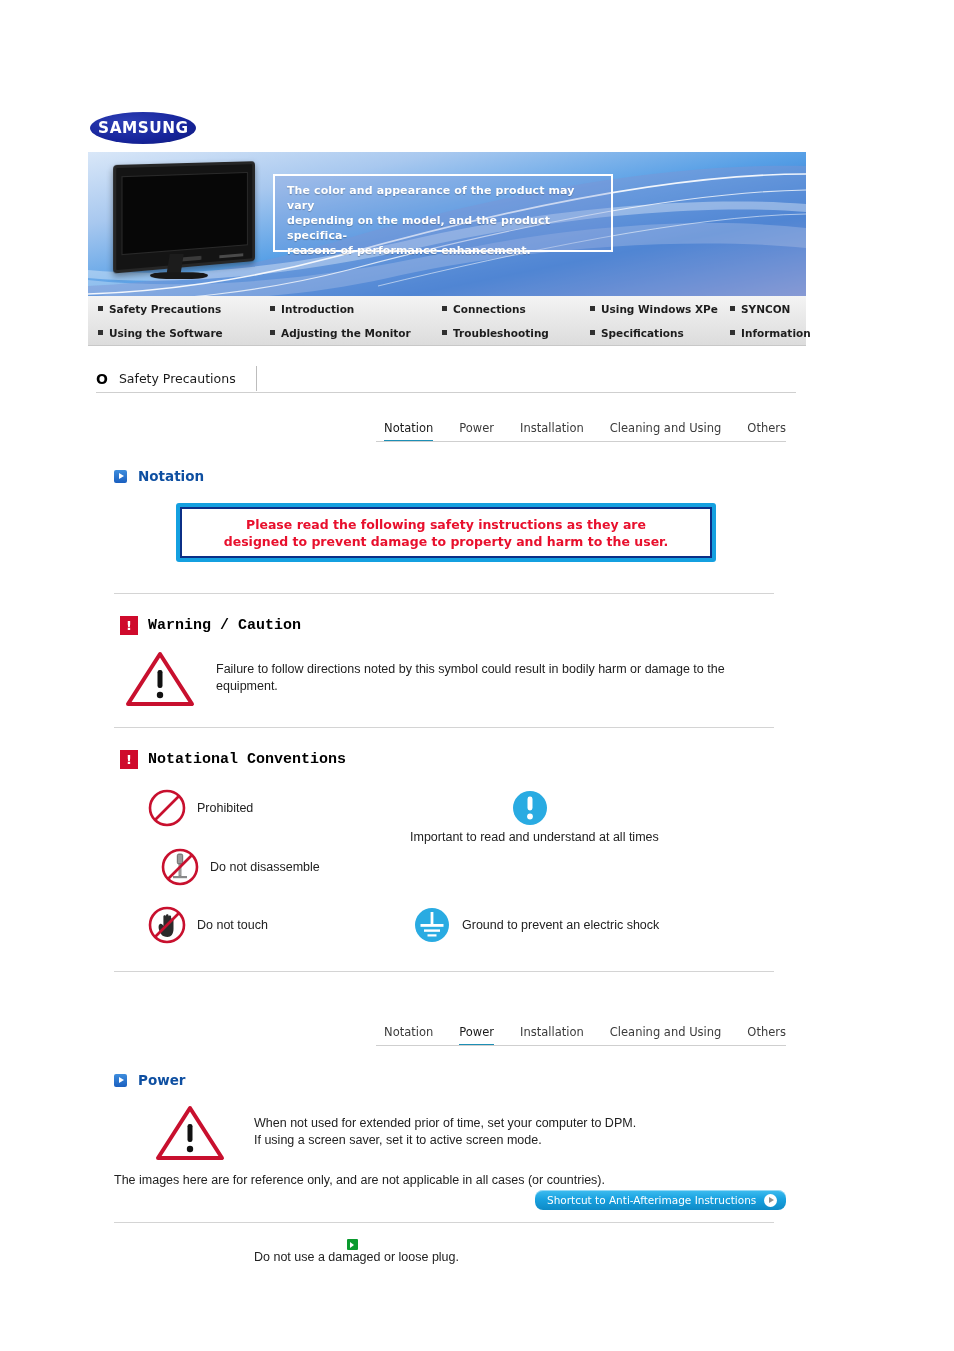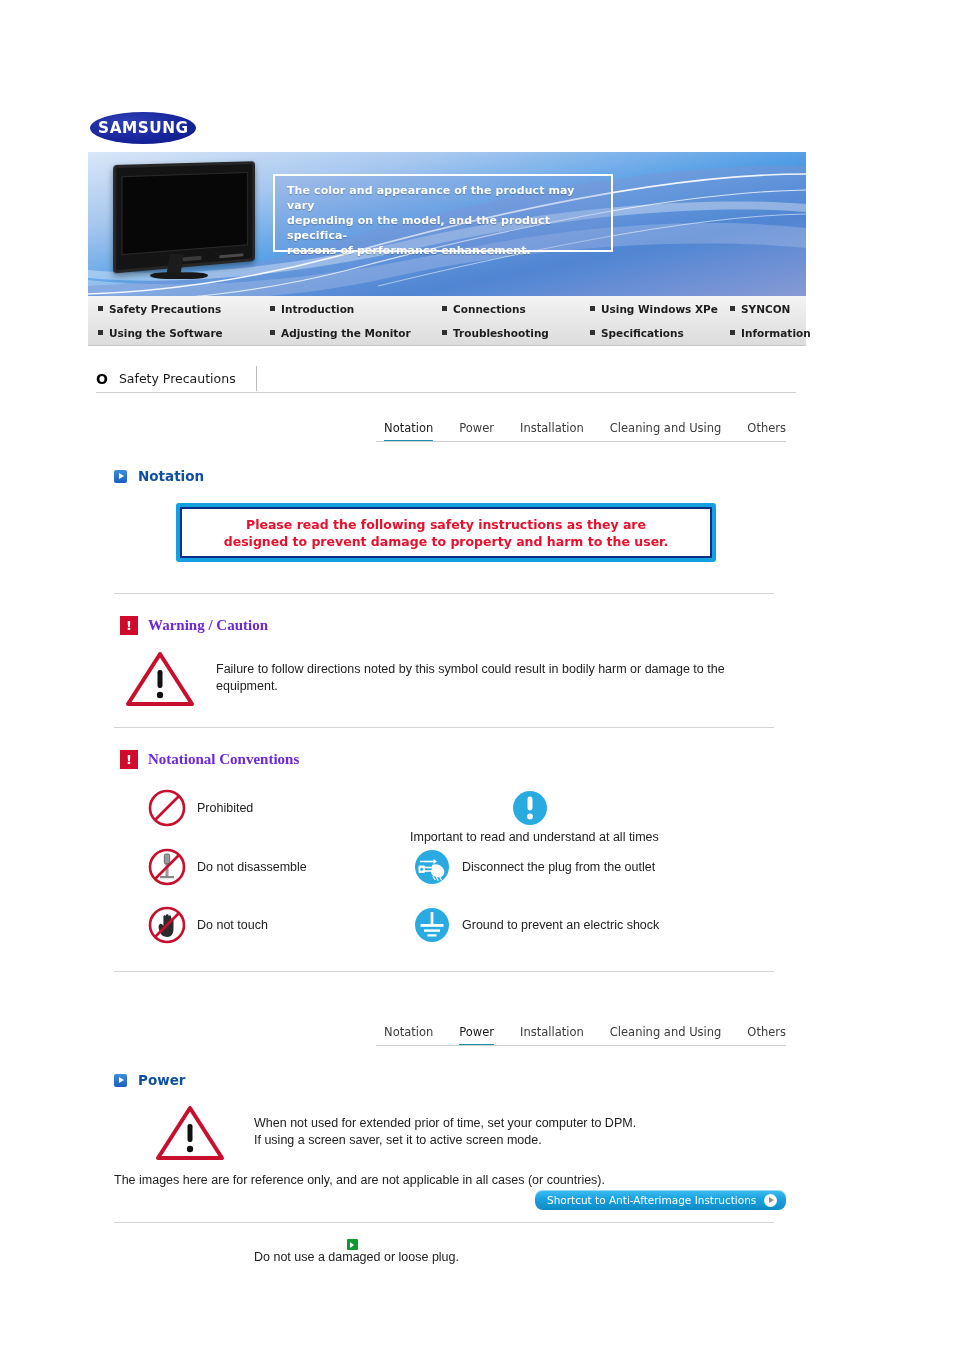--- a/index.html
+++ b/index.html
@@ -333,24 +333,24 @@
     font-family: "DejaVu Sans", sans-serif;
     font-size: 13px;
     font-weight: bold;
     display: flex;
     align-items: center;
     justify-content: center;
     flex: none;
     margin-right: 10px;
   }
   .red-head .txt {
-    font-family: Liberation Serif, serif;
+    font-family: Liberation Mono, monospace;
     font-size: 15px;
     font-weight: bold;
-    color: #6d28d9;
+    color: #000000;
   }
 
   
   .hr {
     position: absolute;
     height: 1px;
     background: #d4d4d4;
   }
 
   
@@ -603,21 +603,21 @@
   <div class="icon-cell" style="left:145px; top:786px;">
     <span class="ic">
       <svg width="42" height="42" viewBox="0 0 42 42">
         <circle cx="21" cy="21" r="17" fill="none" stroke="#c8102e" stroke-width="2.6"></circle>
         <line x1="9" y1="33" x2="33" y2="9" stroke="#c8102e" stroke-width="2.6"></line>
       </svg>
     </span>
     <span class="lbl">Prohibited</span>
   </div>
 
-  <div class="icon-cell" style="left:145px; top:845px;">
+  <div class="icon-cell" style="left:158px; top:845px;">
     <span class="ic">
       <svg width="42" height="42" viewBox="0 0 42 42">
         <rect x="18.3" y="8" width="5.4" height="10" rx="1.6" fill="#9a9a9a" stroke="#555" stroke-width="0.8"></rect>
         <rect x="20" y="18" width="2" height="12" fill="#bbb" stroke="#666" stroke-width="0.7"></rect>
         <rect x="14" y="30" width="14" height="2.2" fill="#888"></rect>
         <circle cx="21" cy="21" r="17" fill="none" stroke="#c8102e" stroke-width="2.6"></circle>
         <line x1="9" y1="33" x2="33" y2="9" stroke="#c8102e" stroke-width="2.6"></line>
       </svg>
     </span>
     <span class="lbl">Do not disassemble</span>
@@ -638,36 +638,20 @@
     <span class="ic">
       <svg width="42" height="42" viewBox="0 0 42 42">
         <circle cx="21" cy="21" r="17" fill="#29abe2"></circle>
         <rect x="18.5" y="9.5" width="5" height="14" rx="2.4" fill="#ffffff"></rect>
         <circle cx="21" cy="29.5" r="2.9" fill="#ffffff"></circle>
       </svg>
     </span>
     <span class="lbl">Important to read and understand at all times</span>
   </div>
 
-  <div class="icon-cell" style="left:410px; top:845px;">
-    <span class="ic">
-      <svg width="42" height="42" viewBox="0 0 42 42">
-        <circle cx="21" cy="21" r="17" fill="#29abe2"></circle>
-        <rect x="7.5" y="19.5" width="6.5" height="7.5" rx="1.2" fill="#ffffff"></rect>
-        <circle cx="10.7" cy="23.2" r="1.5" fill="#29abe2"></circle>
-        <line x1="14" y1="21.5" x2="22" y2="21.5" stroke="#ffffff" stroke-width="1.6"></line>
-        <line x1="14" y1="25" x2="22" y2="25" stroke="#ffffff" stroke-width="1.6"></line>
-        <path d="M9,15.5 L24,15.5" stroke="#ffffff" stroke-width="1.6"></path>
-        <path d="M22.5,13 L26,15.5 L22.5,18 Z" fill="#ffffff"></path>
-        <path d="M21,19 C24,17.6 28,18.4 30.5,20.5 C33,22.6 34,25.5 33,28 C31.5,31.5 26,32 22.5,30 C20,28.5 19.5,25 21,22.5 Z" fill="#ffffff"></path>
-        <path d="M22,30.5 L24,33.5 M25.5,31.3 L27,34.2 M29,31 L30.2,33.8" stroke="#ffffff" stroke-width="1.3" stroke-linecap="round"></path>
-      </svg>
-    </span>
-    <span class="lbl">Disconnect the plug from the outlet</span>
-  </div>
 
   <div class="icon-cell" style="left:410px; top:903px;">
     <span class="ic">
       <svg width="42" height="42" viewBox="0 0 42 42">
         <circle cx="21" cy="21" r="17" fill="#29abe2"></circle>
         <rect x="19.6" y="8" width="2.8" height="13" fill="#ffffff"></rect>
         <rect x="9.5" y="20" width="23" height="2.8" fill="#ffffff"></rect>
         <rect x="13" y="25.4" width="16" height="2.4" fill="#ffffff"></rect>
         <rect x="16.5" y="30.3" width="9" height="2.2" fill="#ffffff"></rect>
       </svg>

